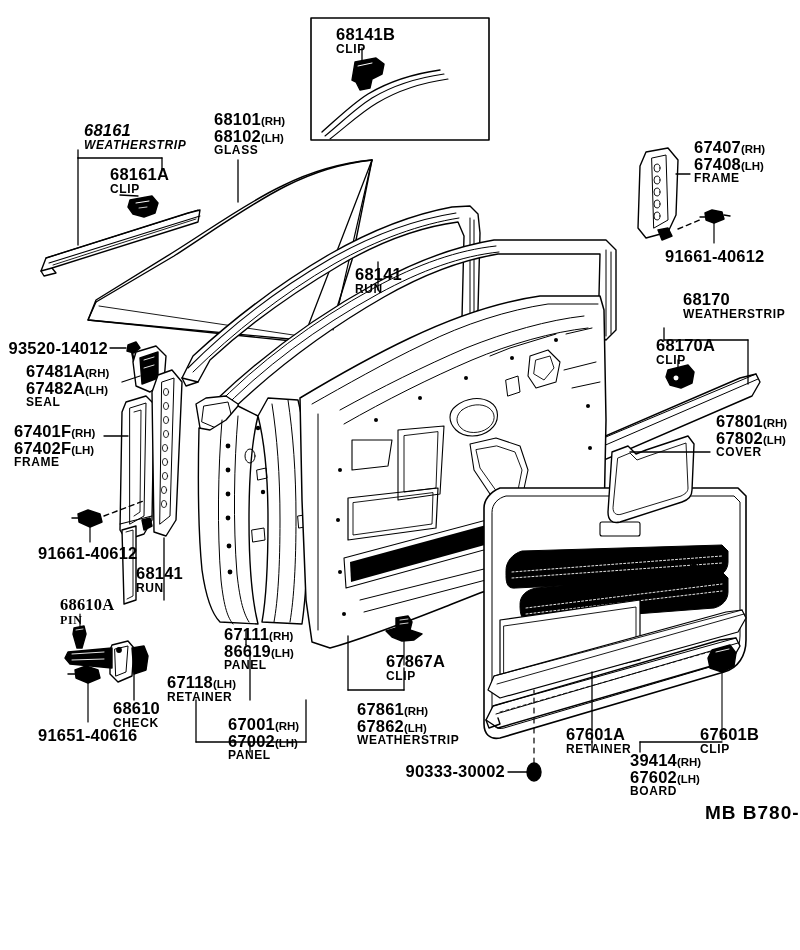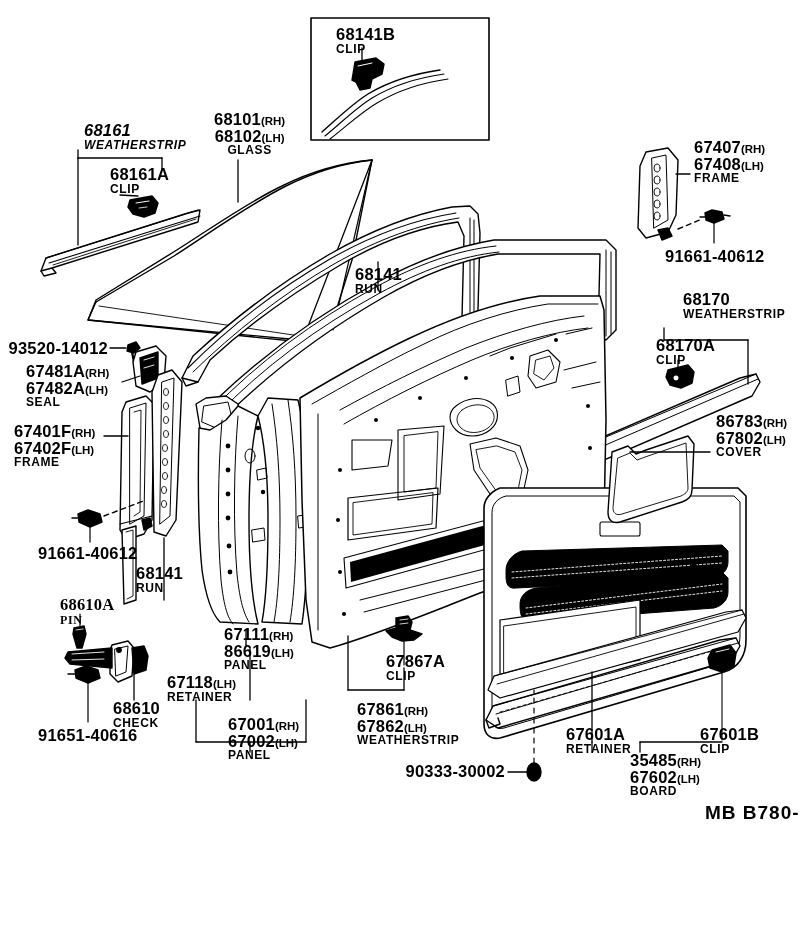--- a/index.html
+++ b/index.html
@@ -381,21 +381,21 @@
   <div class="lbl" style="left:84px;top:122px;font-style:italic;">
     <div class="pn"><span>68161</span></div>
     <div class="desc">WEATHERSTRIP</div>
   </div>
 
   <div class="lbl" style="left:110px;top:166px;">
     <div class="pn"><span>68161A</span></div>
     <div class="desc">CLIP</div>
   </div>
 
-  <div class="lbl" style="left:214px;top:111px;text-align:center;">
+  <div class="lbl" style="left:214px;top:111px;">
     <div class="pn"><span>68101</span><span class="sfx">(RH)</span></div>
     <div class="pn"><span>68102</span><span class="sfx">(LH)</span></div>
     <div class="desc">GLASS</div>
   </div>
 
   <div class="lbl" style="left:336px;top:26px;">
     <div class="pn"><span>68141B</span></div>
     <div class="desc">CLIP</div>
   </div>
 
@@ -418,21 +418,21 @@
     <div class="pn"><span>68170</span></div>
     <div class="desc">WEATHERSTRIP</div>
   </div>
 
   <div class="lbl" style="left:656px;top:337px;">
     <div class="pn"><span>68170A</span></div>
     <div class="desc">CLIP</div>
   </div>
 
   <div class="lbl" style="left:716px;top:413px;">
-    <div class="pn"><span>86783</span><span class="sfx">(RH)</span></div>
+    <div class="pn"><span>67801</span><span class="sfx">(RH)</span></div>
     <div class="pn"><span>67802</span><span class="sfx">(LH)</span></div>
     <div class="desc">COVER</div>
   </div>
 
   <div class="lbl r" style="left:0px;top:340px;width:108px;">
     <div class="pn"><span>93520-14012</span></div>
   </div>
 
   <div class="lbl" style="left:26px;top:363px;">
     <div class="pn"><span>67481A</span><span class="sfx">(RH)</span></div>
@@ -500,21 +500,21 @@
   <div class="lbl r" style="left:392px;top:763px;width:113px;">
     <div class="pn"><span>90333-30002</span></div>
   </div>
 
   <div class="lbl" style="left:566px;top:726px;">
     <div class="pn"><span>67601A</span></div>
     <div class="desc">RETAINER</div>
   </div>
 
   <div class="lbl" style="left:630px;top:752px;">
-    <div class="pn"><span>35485</span><span class="sfx">(RH)</span></div>
+    <div class="pn"><span>39414</span><span class="sfx">(RH)</span></div>
     <div class="pn"><span>67602</span><span class="sfx">(LH)</span></div>
     <div class="desc">BOARD</div>
   </div>
 
   <div class="lbl" style="left:700px;top:726px;">
     <div class="pn"><span>67601B</span></div>
     <div class="desc">CLIP</div>
   </div>
 
   <div class="lbl code" style="left:705px;top:803px;">MB  B780-E</div>

